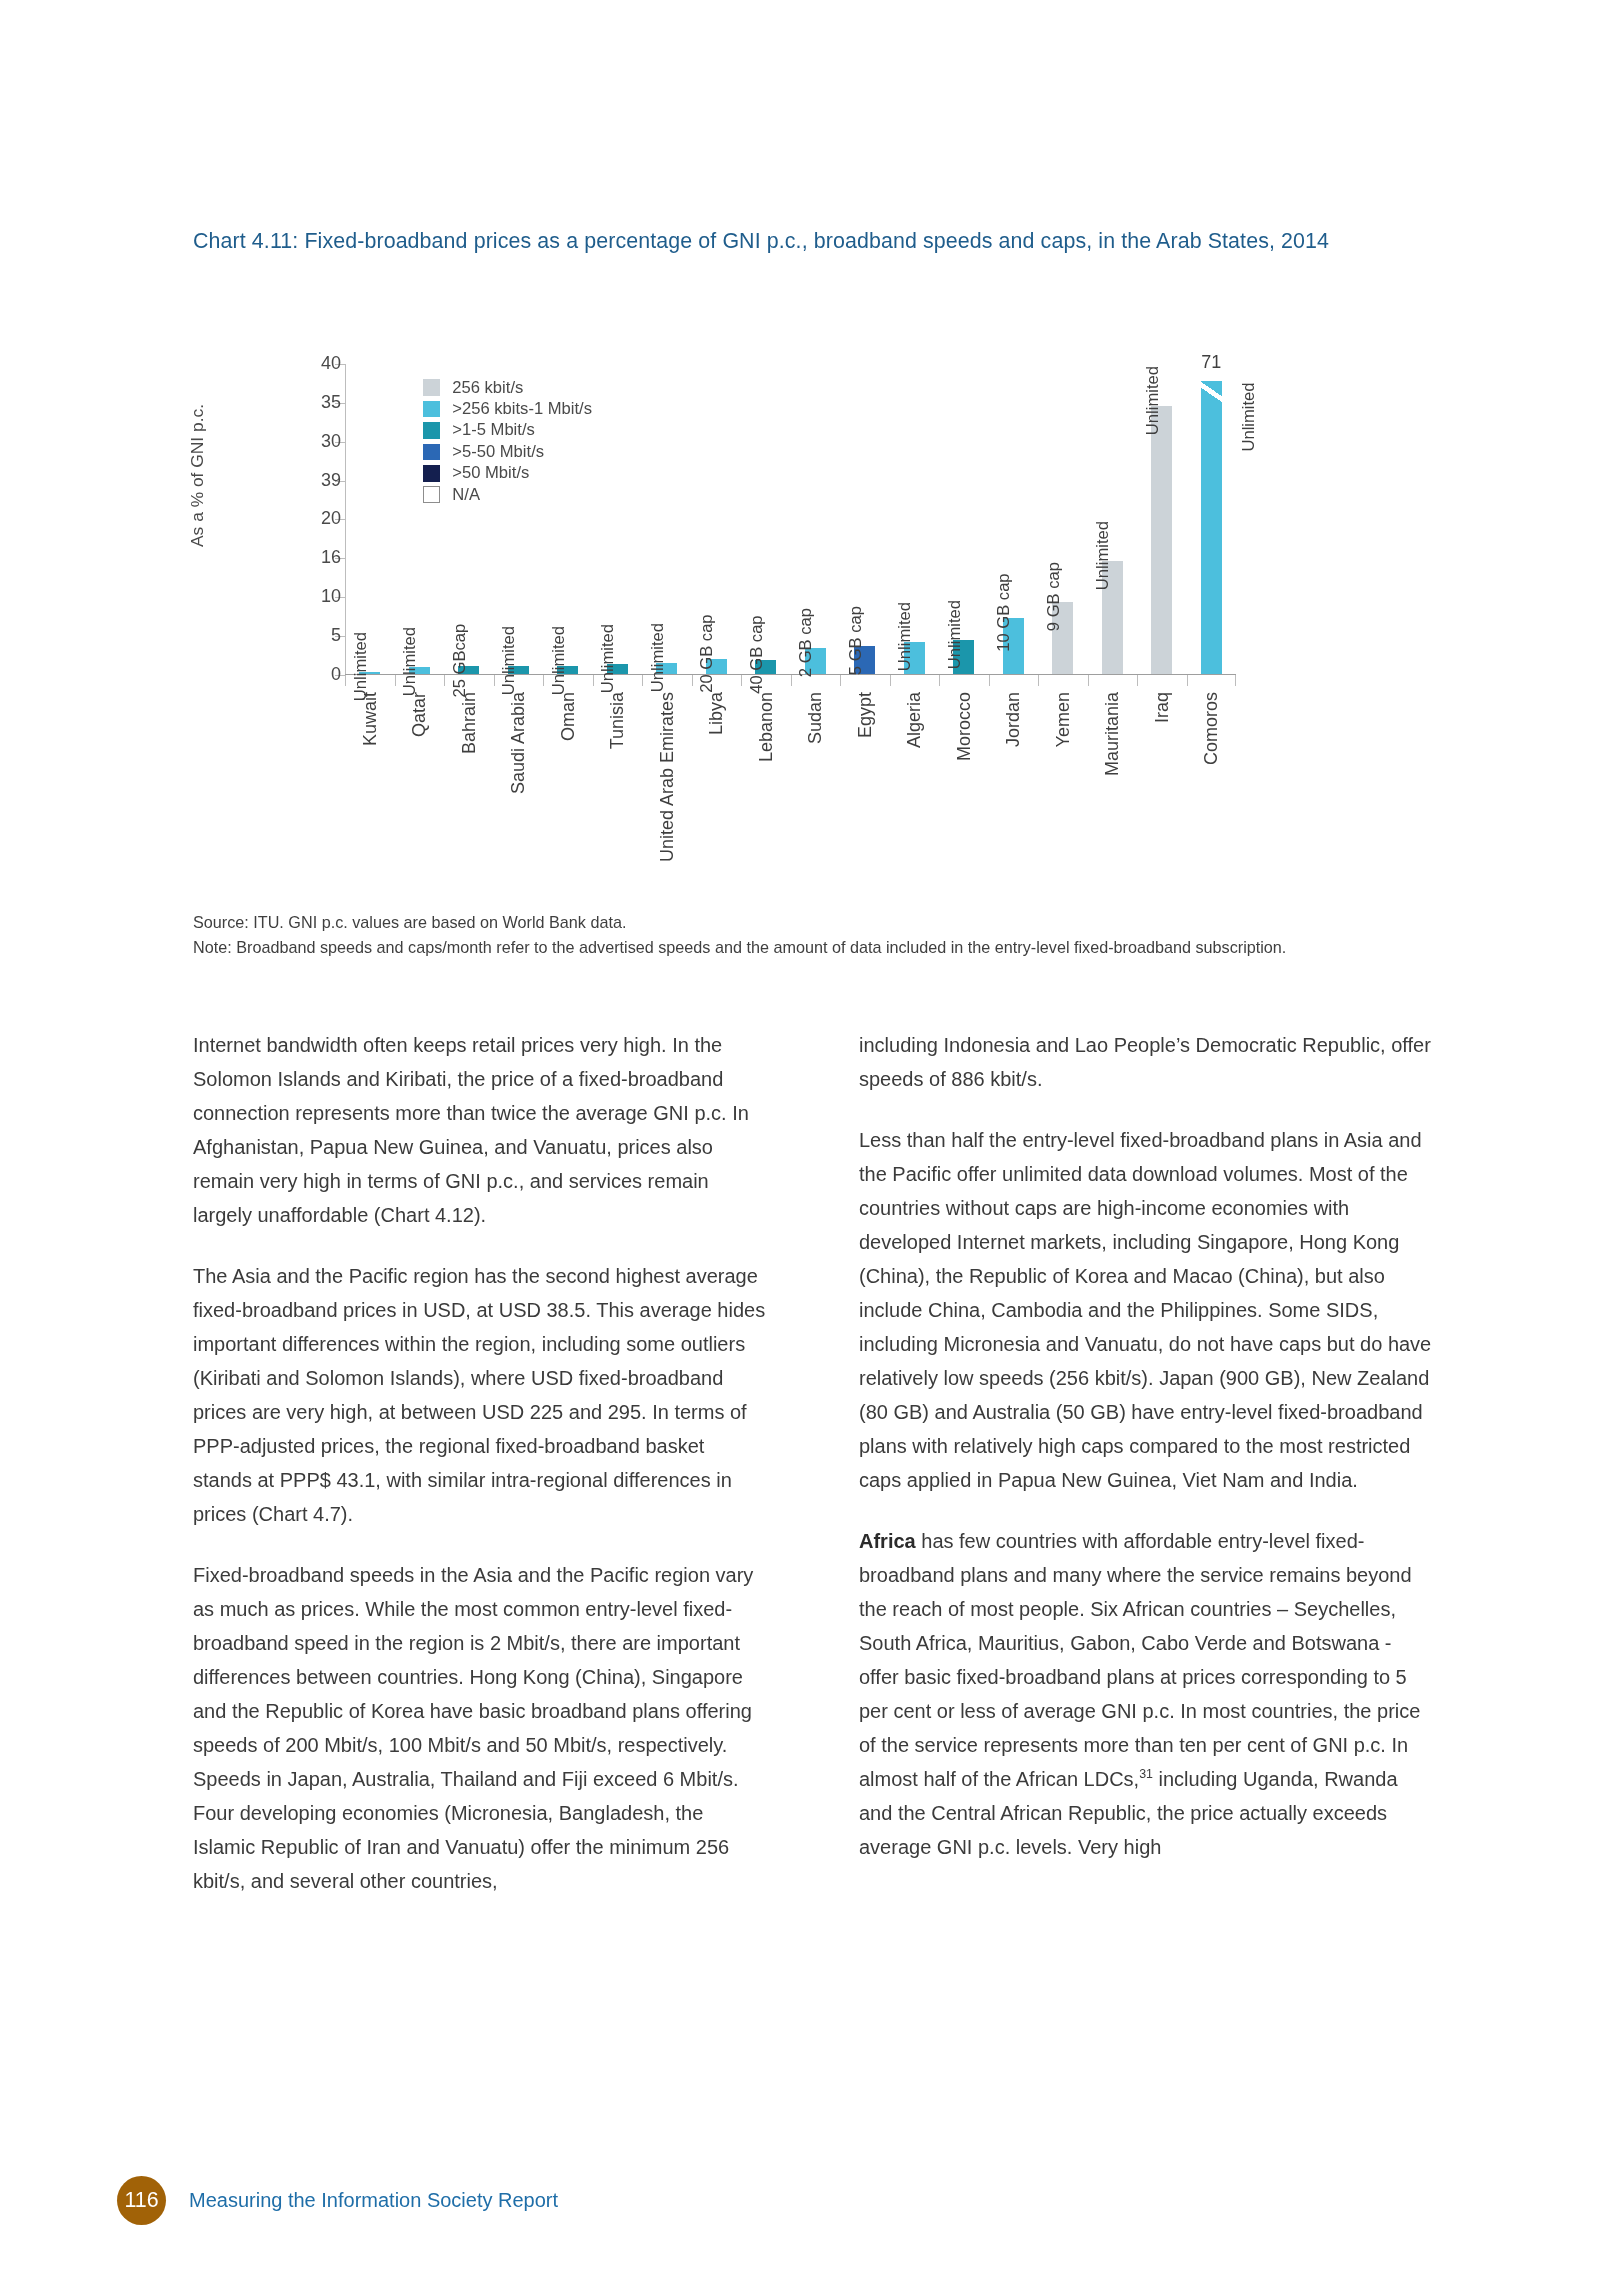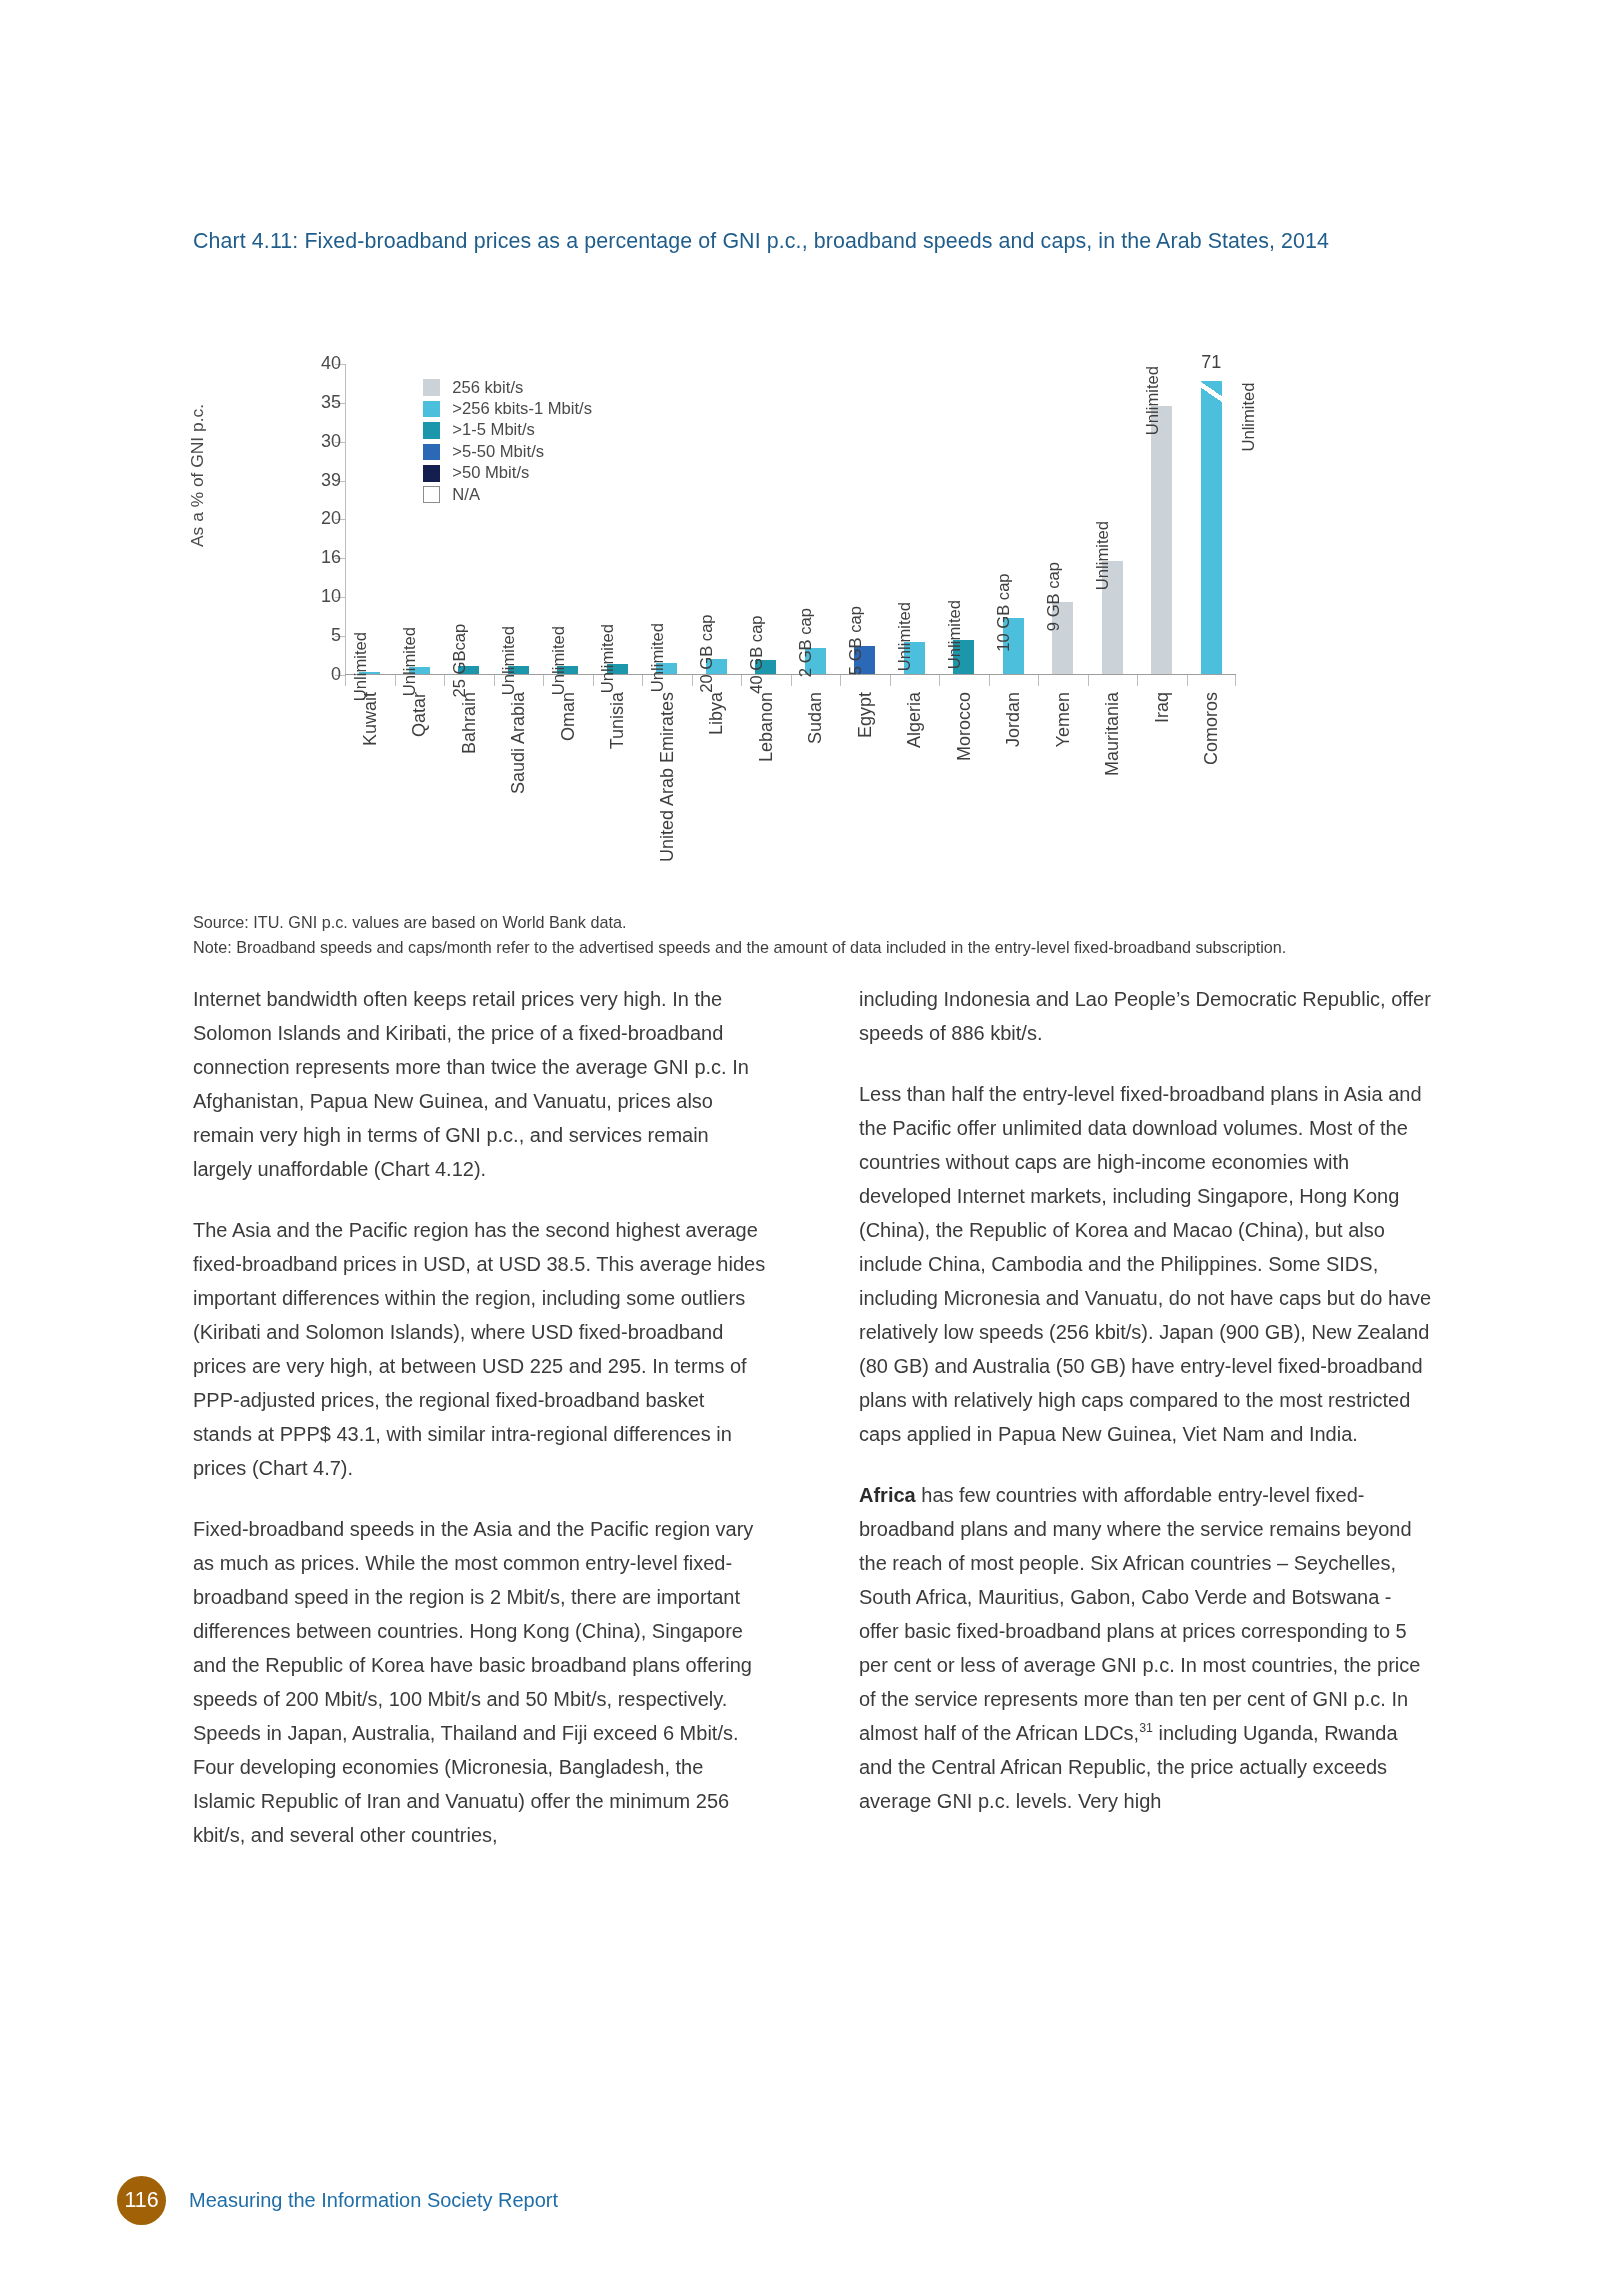--- a/index.html
+++ b/index.html
@@ -171,21 +171,21 @@
     left:193px; top:910px; width:1240px;
     font-size:16.2px;
     line-height:25px;
     color:#3f3f3f;
   }
   .notes p { margin:0; }
 
   
   .columns {
     position:absolute;
-    left:193px; top:982px;
+    left:193px; top:1028px;
     width:1240px; height:1062px;
   }
   .col {
     position:absolute;
     top:0;
     width:575px;
     font-size:20px;
     line-height:34px;
     color:#3b3b3b;
   }

